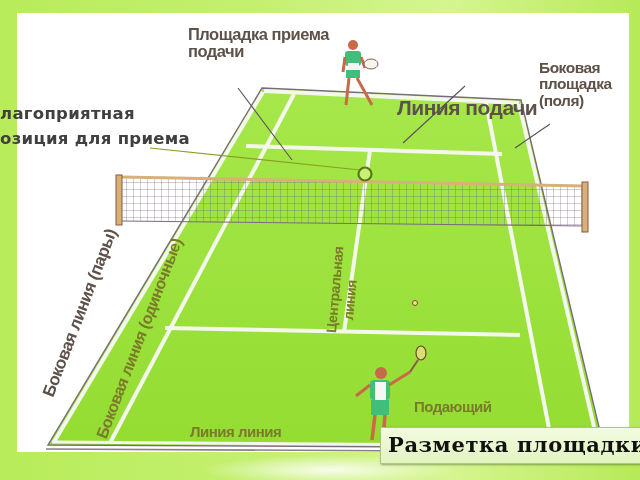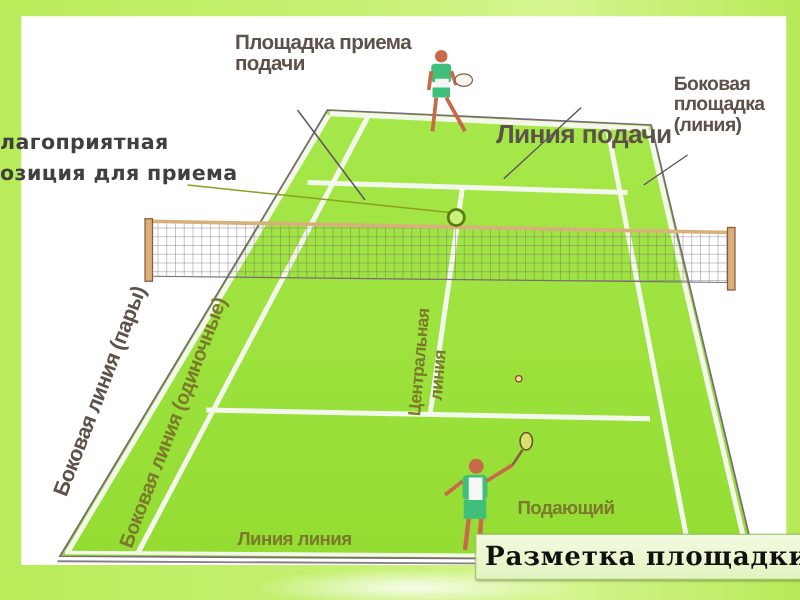--- a/index.html
+++ b/index.html
@@ -130,21 +130,21 @@
   </svg>
 
   <div class="label" style="left:171px; top:13px; font-size:16.5px;">
     <div>Площадка приема</div>
     <div>подачи</div>
   </div>
   <div class="label" style="left:380px; top:40px; font-size:21px;margin-top:44px;">Линия подачи</div>
   <div class="label" style="left:522px; top:47px; font-size:15.5px;">
     <div>Боковая</div>
     <div>площадка</div>
-    <div>(линия)</div>
+    <div>(поля)</div>
   </div>
 
   <div class="label rot" style="left:23px; top:380px; font-size:17px; transform: rotate(-69deg);">Боковая линия (пары)</div>
   <div class="label label-olive rot" style="left:77px; top:422px; font-size:16px; transform: rotate(-69deg);">Боковая линия (одиночные)</div>
 
   <div class="label label-olive rot" style="left:306px; top:319px; font-size:14px; transform: rotate(-85deg); line-height:1.15;">
     <div>Центральная</div>
     <div style="padding-left:14px;">линия</div>
   </div>
 

